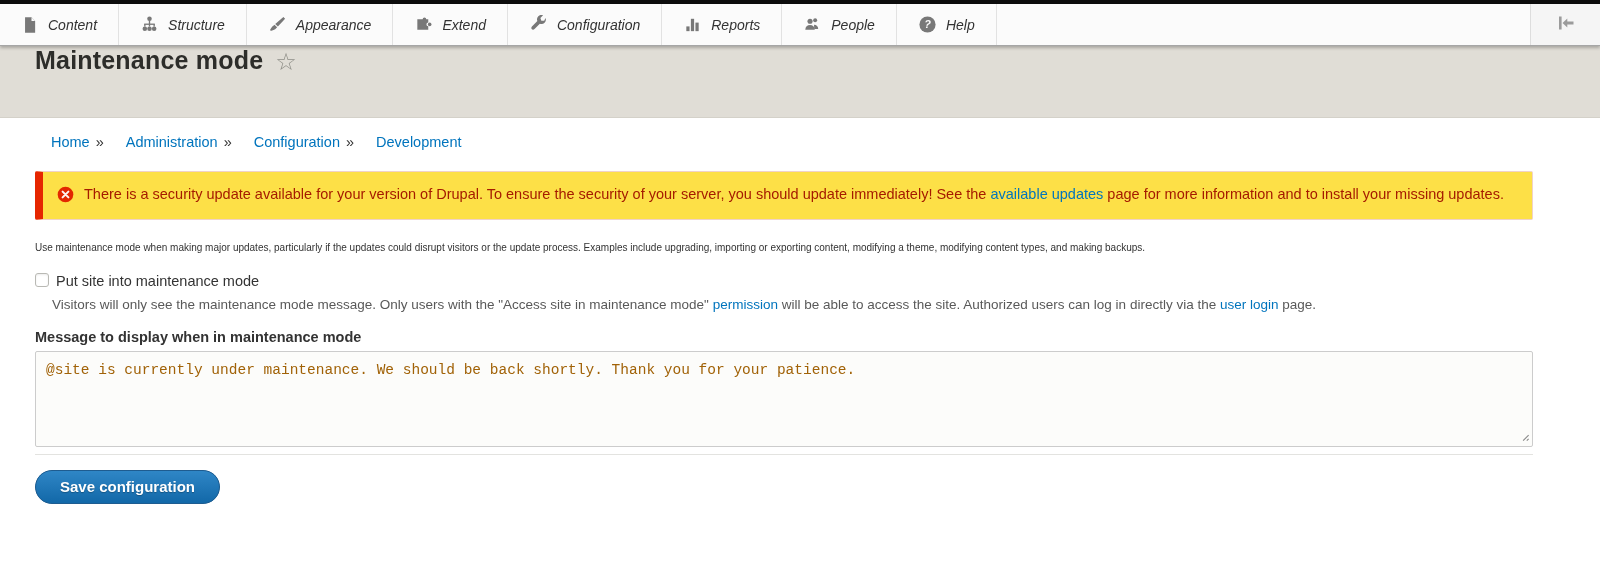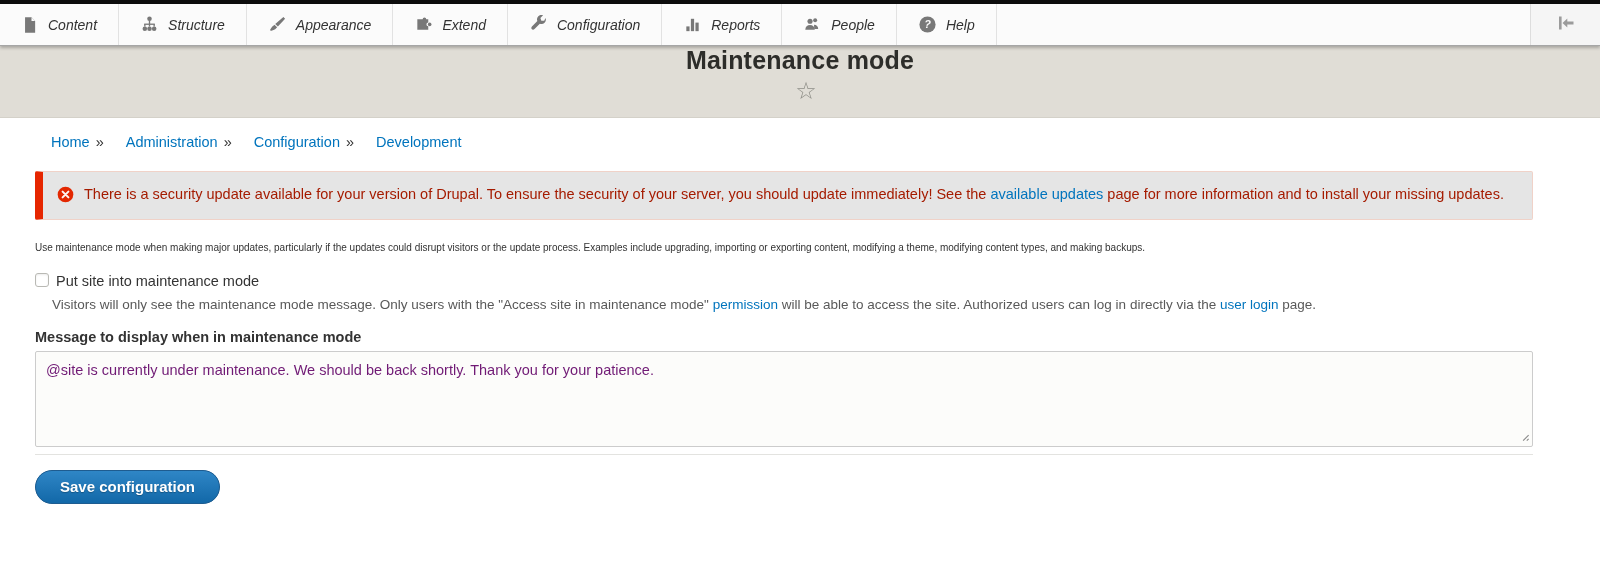--- a/index.html
+++ b/index.html
@@ -14,33 +14,33 @@
   .toolbar-item { display:flex; align-items:center; gap:9px; padding:0 21px;
                   border-right:1px solid #e2e2e2; cursor:pointer; background:#fbfbfb;font-style:italic; }
   .toolbar-item:first-child { border-left:none; }
   .toolbar-item .label { font-size:14px; color:#333; }
   .toolbar-item svg { display:block; }
   .toolbar-spacer { flex:1; }
   .toolbar-toggle { width:70px; background:#f5f5f5; border-left:1px solid #ddd;
                     display:flex; align-items:center; justify-content:center; cursor:pointer; }
 
   
-  .title-band { height:72px; background:#e0ddd6; display:flex; align-items:center;
-                padding:0 35px; border-bottom:1px solid #d4d1c9;flex-direction:column; }
+  .title-band { height:72px; background:#e0ddd6; display:flex; 
+                padding:0 35px; border-bottom:1px solid #d4d1c9; }
   .page-title { font-size:25px; font-weight:bold; color:#2d2d2a; letter-spacing:.2px; }
   .star { font-size:24px; color:#8f8f88; margin-left:12px; margin-top:2px; cursor:pointer; }
 
   
   .content { padding:0 67px 0 35px; }
 
   .breadcrumb { margin-top:16px; font-size:14.5px; color:#333; }
   .breadcrumb a { color:#0074bd; text-decoration:none; cursor:pointer;margin-left:16px; }
   .breadcrumb .sep { margin:0 6px; color:#333; }
 
-  .alert { margin-top:21px; background:#e5e5e5; border:1px solid #f0d2c8;
+  .alert { margin-top:21px; background:#fde047; border:1px solid #f0d2c8;
            border-left:8px solid #e62600; border-radius:2px;
            padding:12px 19px 12px 14px; display:flex; align-items:flex-start; }
   .alert-icon { flex:0 0 auto; margin:2px 10px 0 0; }
   .alert-text { font-size:14.5px; line-height:21px; color:#a51b00; }
   .alert-text a { color:#0074bd; text-decoration:none; cursor:pointer; }
 
   .intro { margin-top:17px; font-size:10px; line-height:21px; color:#333; }
 
   .checkbox-row { margin-top:15px; display:flex; align-items:flex-start; gap:7px; }
   .checkbox-row input[type=checkbox] { width:14px; height:14px; accent-color:#fff;
@@ -48,22 +48,22 @@
            box-shadow:inset 0 1px 2px rgba(0,0,0,.08); cursor:pointer; }
   .checkbox-label { font-size:14.5px; color:#333; cursor:pointer; }
 
   .field-desc { margin:7px 0 0 17px; font-size:13.5px; line-height:17px; color:#595959; }
   .field-desc a { color:#0074bd; text-decoration:none; cursor:pointer; }
 
   .field-label { margin-top:16px; font-size:14.5px; font-weight:bold; color:#333; }
 
   .textarea-wrap { position:relative; margin-top:6px; }
   textarea { width:100%; height:96px; resize:none; border:1px solid #ccc; border-radius:2px;
-             background:#fcfcfa; color:#701a75; font-size:14.5px; line-height:20px;
-             padding:8px 10px; font-family:Liberation Sans, sans-serif; outline:none; }
+             background:#fcfcfa; color:#a16207; font-size:14.5px; line-height:20px;
+             padding:8px 10px; font-family:Liberation Mono, monospace; outline:none; }
   .resize-handle { position:absolute; right:3px; bottom:5px; pointer-events:none; }
   .grippie { height:4px; border-bottom:1px solid #e3e3e0; }
 
   .actions { margin-top:15px; }
   .save-btn { display:inline-block; padding:7px 24px 8px; font-size:15px; font-weight:bold;
               color:#fff; background:#0071b8; background-image:linear-gradient(#2f86c6,#1268a8);
               border:1px solid #1e5c90; border-radius:20em; cursor:pointer;
               font-family:"Liberation Sans", sans-serif; text-shadow:0 1px 1px rgba(0,0,0,.25); }
 </style>
 </head>

